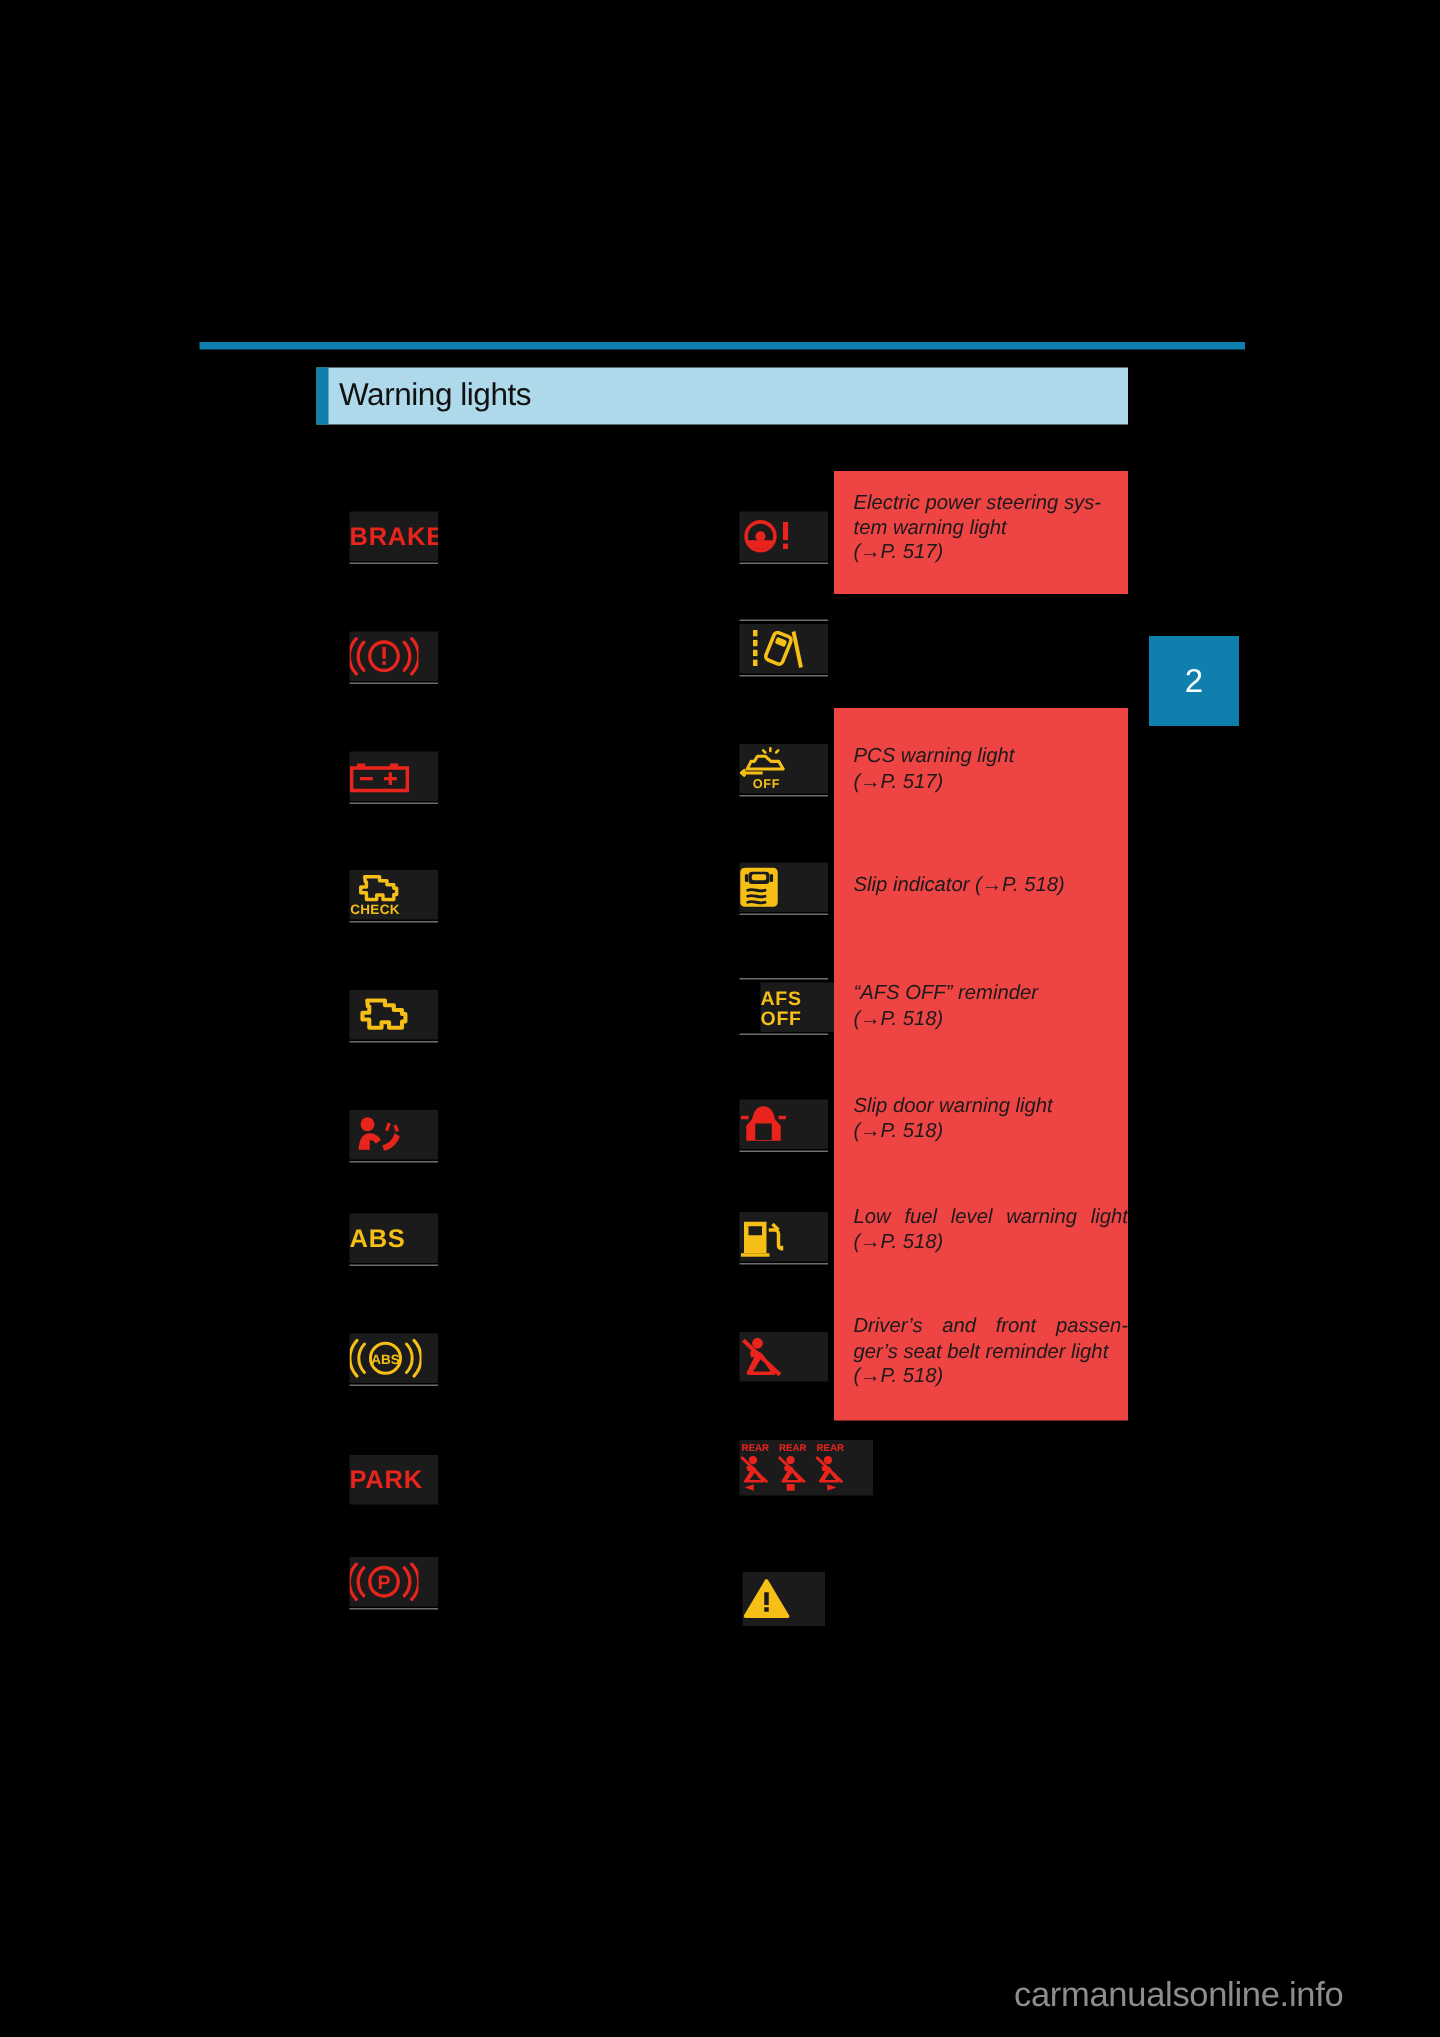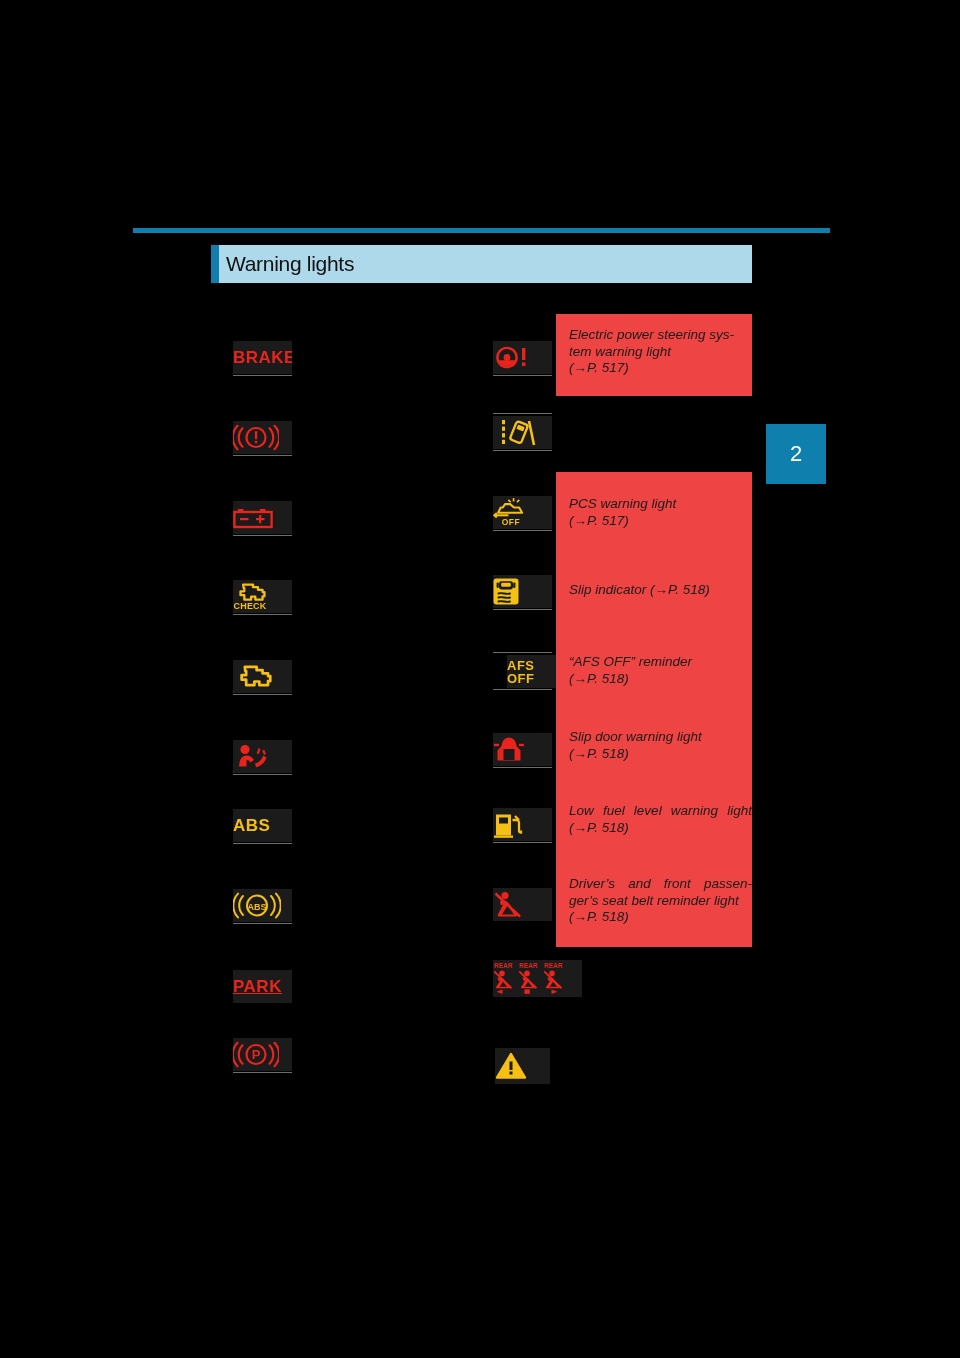--- a/index.html
+++ b/index.html
@@ -169,21 +169,21 @@
         <path d="M5 1.6 A17.4 17.4 0 0 0 5 25.4"></path>
         <path d="M38 4 A13.8 13.8 0 0 1 38 23"></path>
         <path d="M43 1.6 A17.4 17.4 0 0 1 43 25.4"></path>
       </g>
       <text x="24" y="17.6" text-anchor="middle" fill="#f5bf16" font-family="Liberation Sans, sans-serif" font-size="9" font-weight="bold">ABS</text>
     </svg>
   </div>
   <div class="sep" style="left:233px;top:923px;width:59px;"></div>
 
   <div class="icon-box" style="left:233px;top:970px;width:59px;height:33px;">
-    <span class="ic-text red" style="font-size:17px;text-decoration:underline;">PARK</span>
+    <span class="ic-text red" style="font-size:17px;">PARK</span>
   </div>
 
   <div class="icon-box" style="left:233px;top:1038px;width:59px;height:33px;">
     <svg width="46" height="27" viewBox="0 0 46 27">
       <g stroke="#e8241c" fill="none" stroke-width="2.2" stroke-linecap="round">
         <circle cx="23" cy="13.5" r="9.5"></circle>
         <path d="M9.5 4.2 A13.5 13.5 0 0 0 9.5 22.8"></path>
         <path d="M4.5 1.8 A17 17 0 0 0 4.5 25.2"></path>
         <path d="M36.5 4.2 A13.5 13.5 0 0 1 36.5 22.8"></path>
         <path d="M41.5 1.8 A17 17 0 0 1 41.5 25.2"></path>
@@ -375,14 +375,15 @@
       <p>(→P. 518)</p>
     </div>
 
     <div class="just" style="position:absolute;left:13px;top:404px;width:183px;">
       <p style="text-align:justify;text-align-last:justify;">Driver’s and front passen-</p>
       <p>ger’s seat belt reminder light</p>
       <p>(→P. 518)</p>
     </div>
   </div>
 
+  <div class="watermark">carmanualsonline.info</div>
 
 </div>
 
 </body></html>

